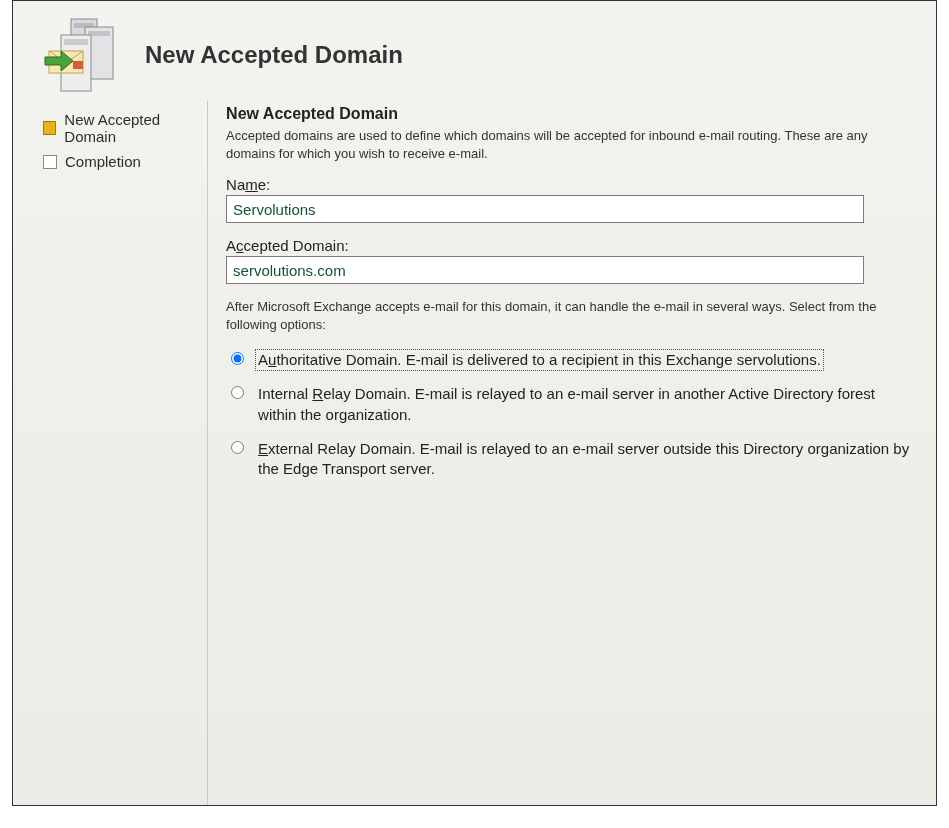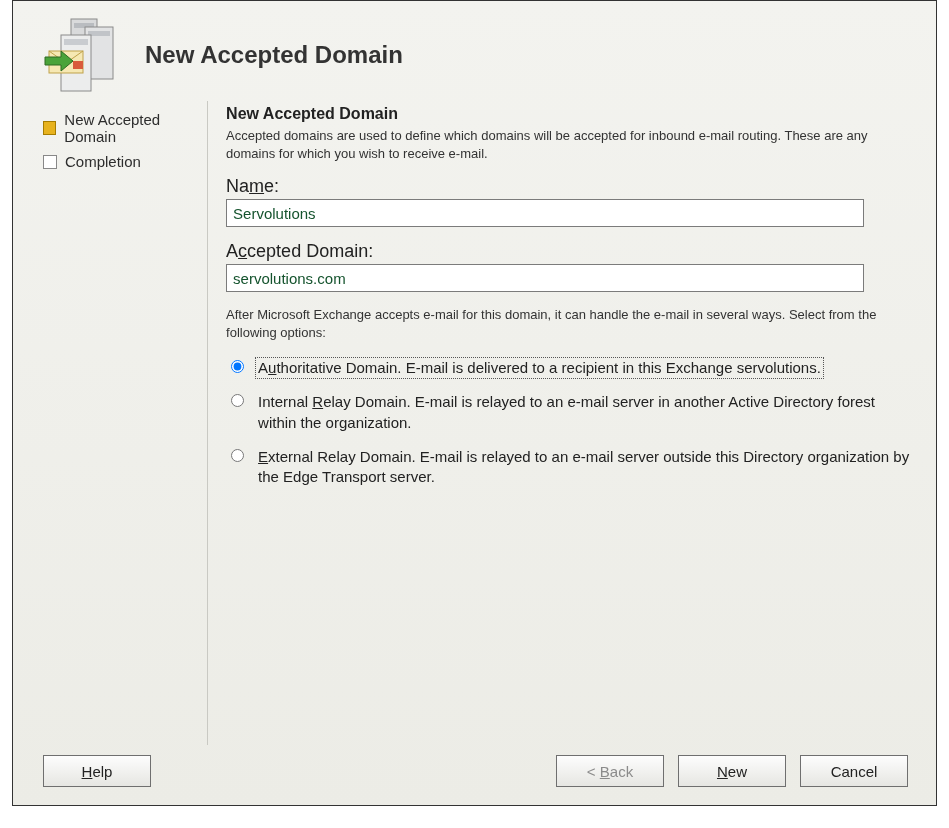--- a/index.html
+++ b/index.html
@@ -72,21 +72,21 @@
     font-weight: bold;
     color: #222;
   }
   .desc {
     font-size: 13px;
     color: #333;
     line-height: 1.35;
     margin-bottom: 14px;
   }
   .field-label {
-    font-size: 18px;
+    font-size: 15px;
     color: #222;
     margin-bottom: 2px;
   }
   .underline { text-decoration: underline; }
   .text-input {
     width: 638px;
     height: 28px;
     border: 1px solid #7b7b7b;
     background: #fff;
     font-size: 15px;
@@ -204,21 +204,14 @@
         <span class="radio-label"><span>Internal </span><span class="underline">R</span><span>elay Domain. E-mail is relayed to an e-mail server in another Active Directory forest within the organization.</span></span>
       </div>
 
       <div class="radio-row">
         <input type="radio" name="domtype" style="">
         <span class="radio-label"><span></span><span class="underline">E</span><span>xternal Relay Domain. E-mail is relayed to an e-mail server outside this Directory organization by the Edge Transport server.</span></span>
       </div>
     </div>
   </div>
 
-  <div class="footer">
-    <button class="btn"><span class="underline">H</span><span>elp</span></button>
-    <div class="spacer"></div>
-    <button class="btn" disabled=""><span>&lt; </span><span class="underline">B</span><span>ack</span></button>
-    <button class="btn"><span class="underline">N</span><span>ew</span></button>
-    <button class="btn">Cancel</button>
-  </div>
 
 </div>
 
 </body></html>

